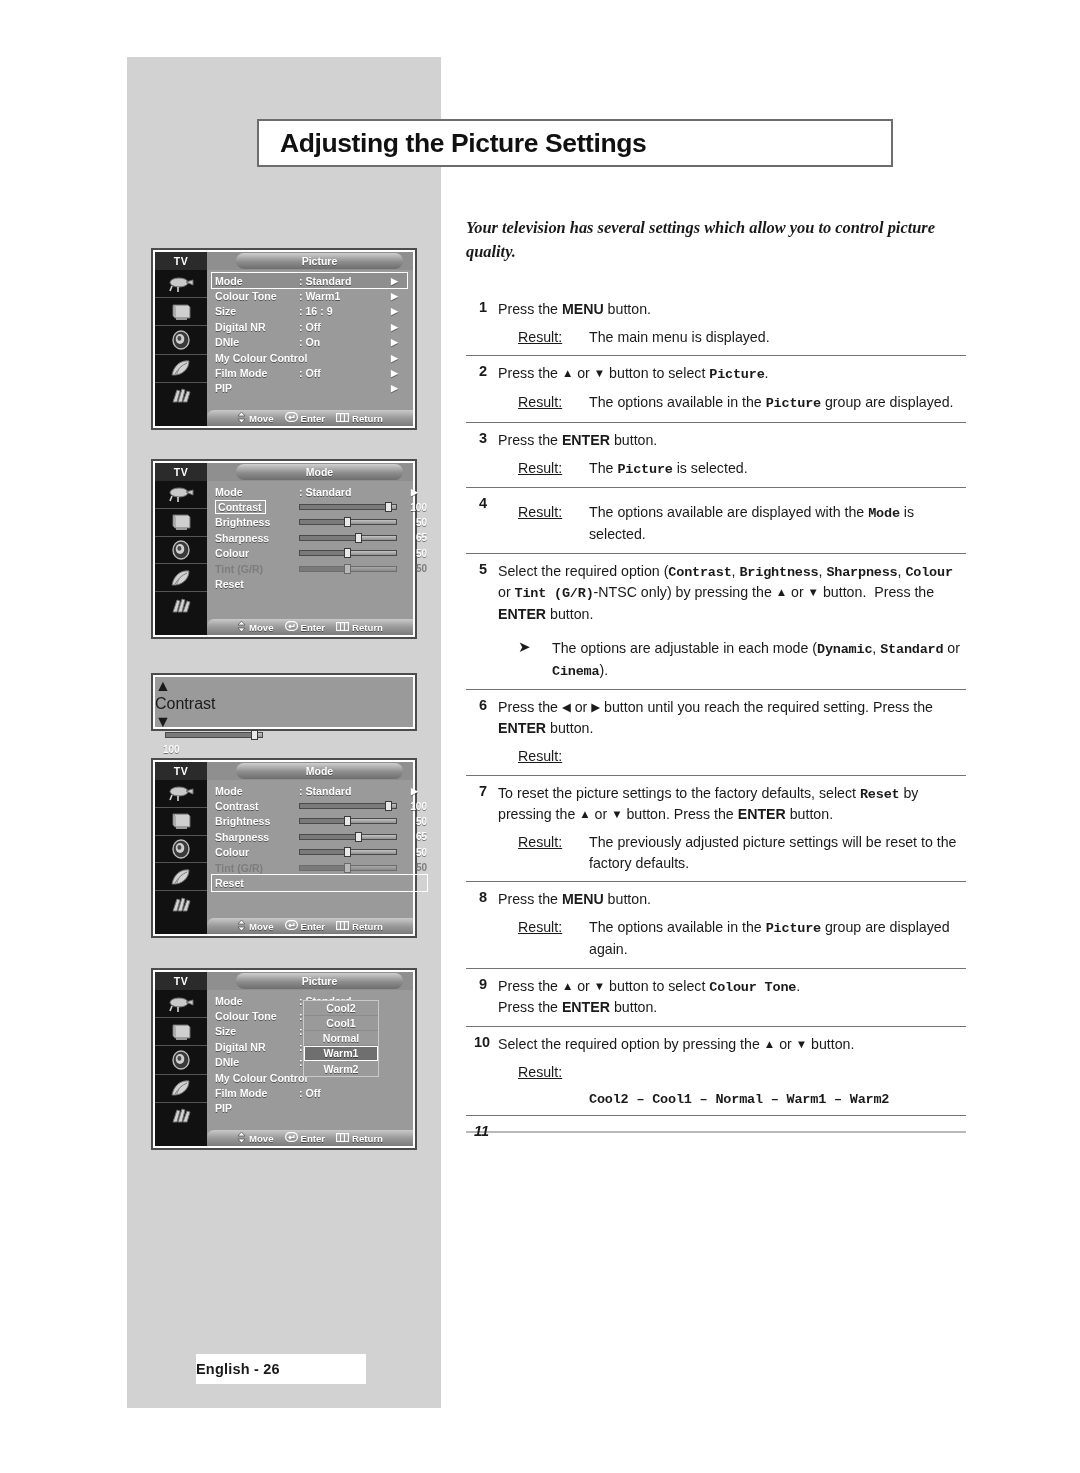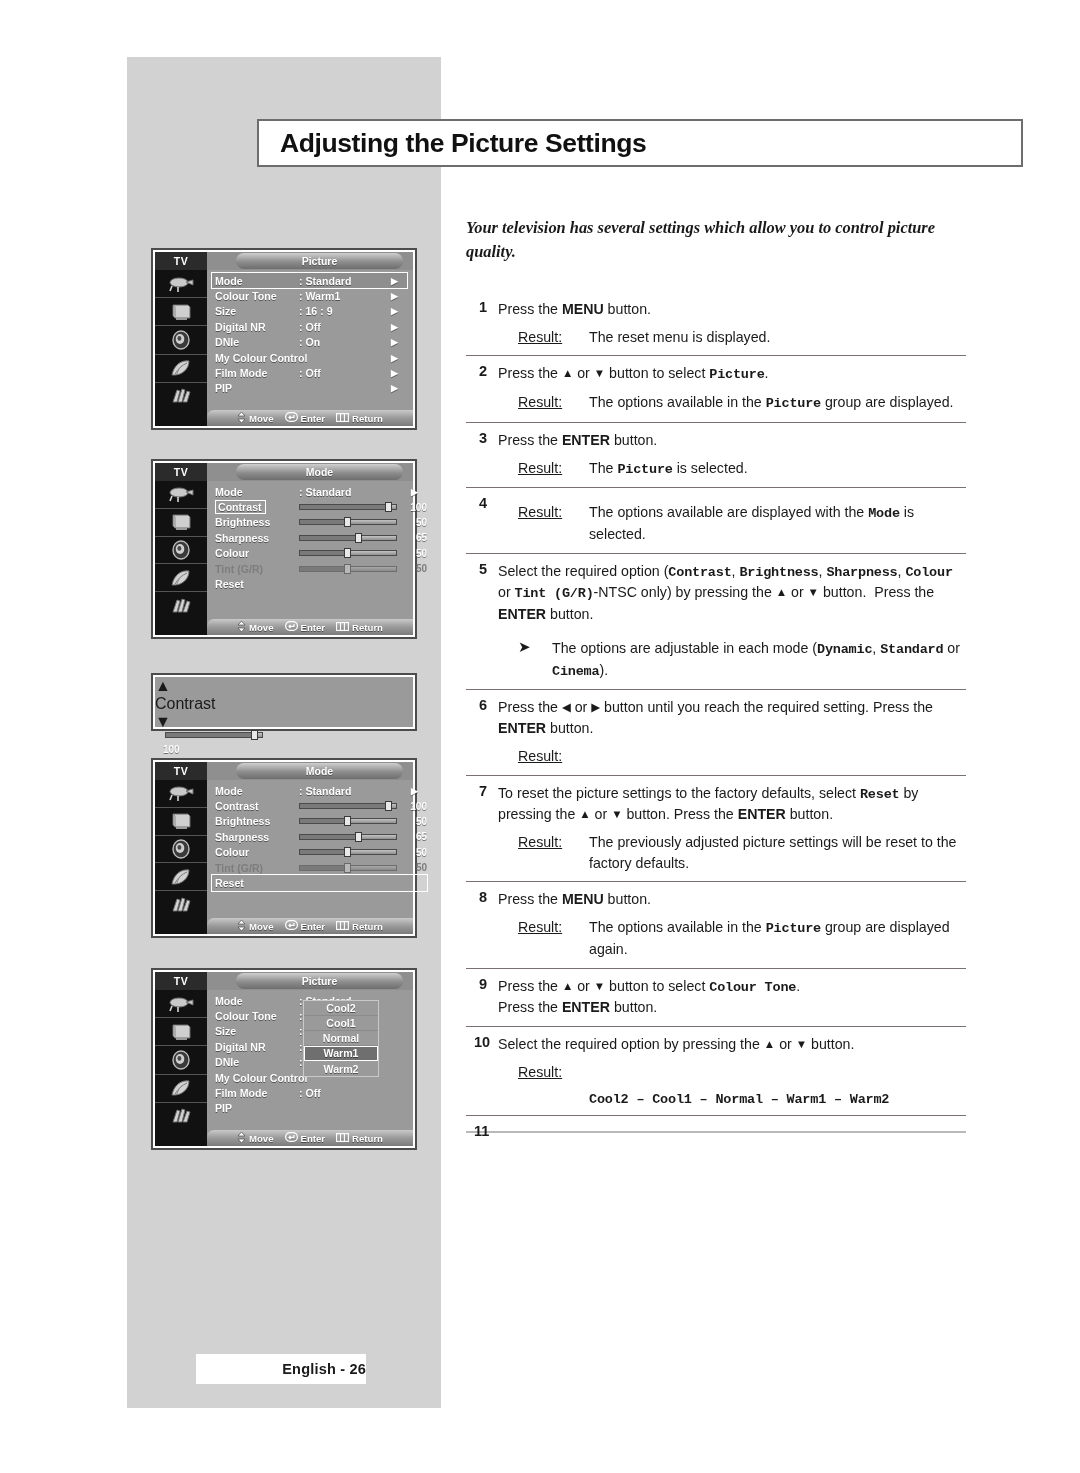--- a/index.html
+++ b/index.html
@@ -5,38 +5,38 @@
   html,body{margin:0;padding:0;background:#fff;}
   body{width:1080px;height:1473px;position:relative;
        font-family:"Liberation Sans",sans-serif;color:#1a1a1a;
        -webkit-font-smoothing:antialiased;}
 
   .mono{font-family:"Liberation Mono",monospace;font-weight:bold;font-size:13.5px;letter-spacing:-0.2px;}
 
   
   #gray-band{position:absolute;left:127px;top:57px;width:314px;height:1351px;background:#d2d2d2;}
 
-  #title-box{position:absolute;left:257px;top:119px;width:766px;height:48px;
+  #title-box{position:absolute;left:257px;top:119px;width:636px;height:48px;
              background:#fff;border:2px solid #6d6d6d;box-sizing:border-box;
              display:flex;align-items:center;}
   #title-box .t{font-size:26.5px;font-weight:bold;letter-spacing:-0.4px;margin-left:21px;color:#111;}
 
   #intro{position:absolute;left:466px;top:216px;width:500px;
          font-family:"Liberation Serif",serif;font-style:italic;font-weight:bold;
          font-size:16.4px;line-height:1.47;color:#1a1a1a;}
 
   #footer{position:absolute;left:196px;top:1354px;width:170px;height:30px;background:#fff;
-          display:flex;align-items:center;justify-content:flex-end;}
+          display:flex;align-items:center;justify-content:flex-start;}
   #footer span{font-size:14.5px;font-weight:bold;letter-spacing:0.2px;}
 
   
   #steps{position:absolute;left:466px;top:292px;width:500px;}
   .step{position:relative;padding:7px 0 8px 0;border-top:1.6px solid #7a7070;}
   .step:first-child{border-top:none;}
-  .step.last{border-bottom:2px solid #b9b9b9;}
+  .step.last{border-bottom:2px solid #b9b9b9;font-style:italic;}
   .step .num{position:absolute;left:13px;top:7px;font-size:14.5px;font-weight:bold;}
   .step .num.wide{left:8px;}
   .step .line{margin-left:32px;font-size:14.2px;line-height:1.46;}
   .res{margin-left:52px;margin-top:7px;font-size:14.2px;line-height:1.46;
        display:flex;align-items:flex-start;}
   .res .lab{text-decoration:underline;flex:0 0 auto;width:71px;}
   .res .txt{flex:1 1 auto;}
   .bullet{margin-left:52px;margin-top:13px;font-size:14.2px;line-height:1.46;
           display:flex;align-items:flex-start;}
   .bullet .gl{flex:0 0 auto;width:34px;font-size:15px;line-height:1.25;}
@@ -112,21 +112,21 @@
 </div>
 
 <div id="intro">Your television has several settings which allow you to control picture quality.</div>
 
 <div id="steps">
     <div class="step">
       <div class="num">1</div>
       <div class="line">Press the <b>MENU</b> button.</div>
       <div class="res">
         <span class="lab">Result:</span>
-        <span class="txt">The reset menu is displayed.</span>
+        <span class="txt">The main menu is displayed.</span>
       </div>
     </div>
     <div class="step">
       <div class="num">2</div>
       <div class="line">Press the <span class="arrw">▲</span> or <span class="arrw">▼</span> button to select <span class="mono">Picture</span>.</div>
       <div class="res">
         <span class="lab">Result:</span>
         <span class="txt">The options available in the <span class="mono">Picture</span> group are displayed.</span>
       </div>
     </div>

